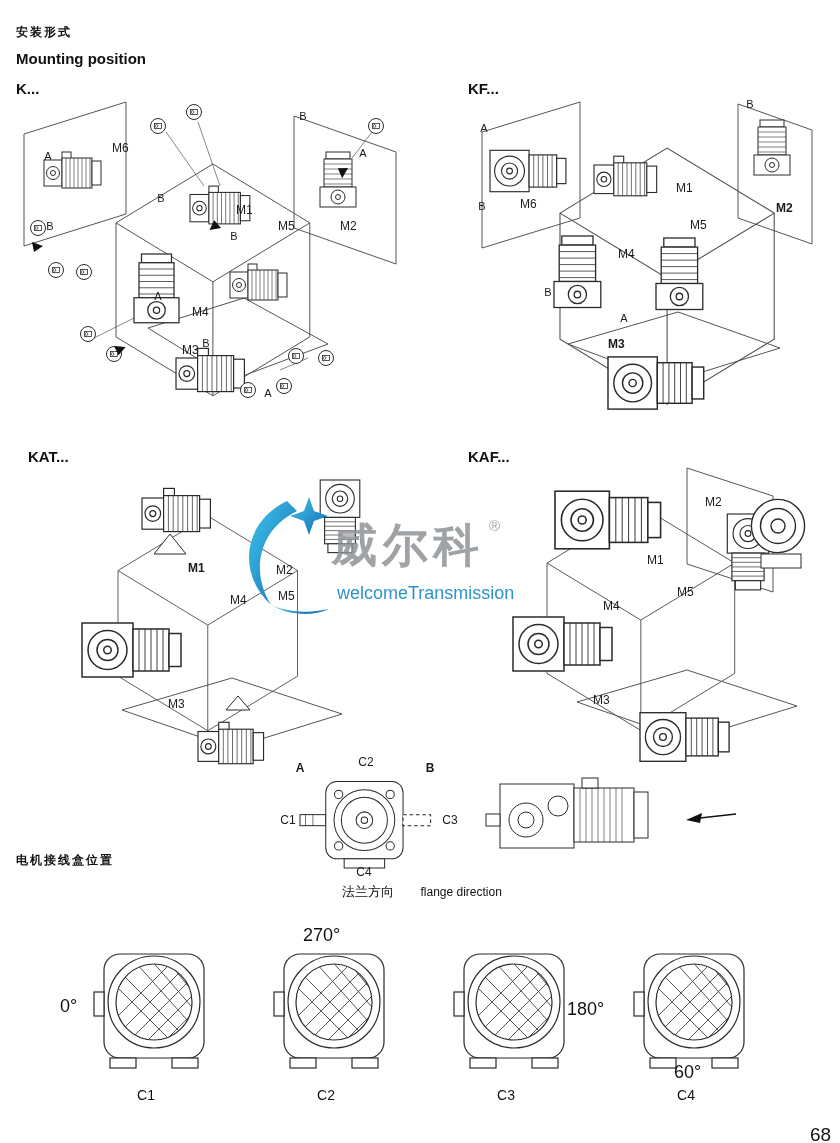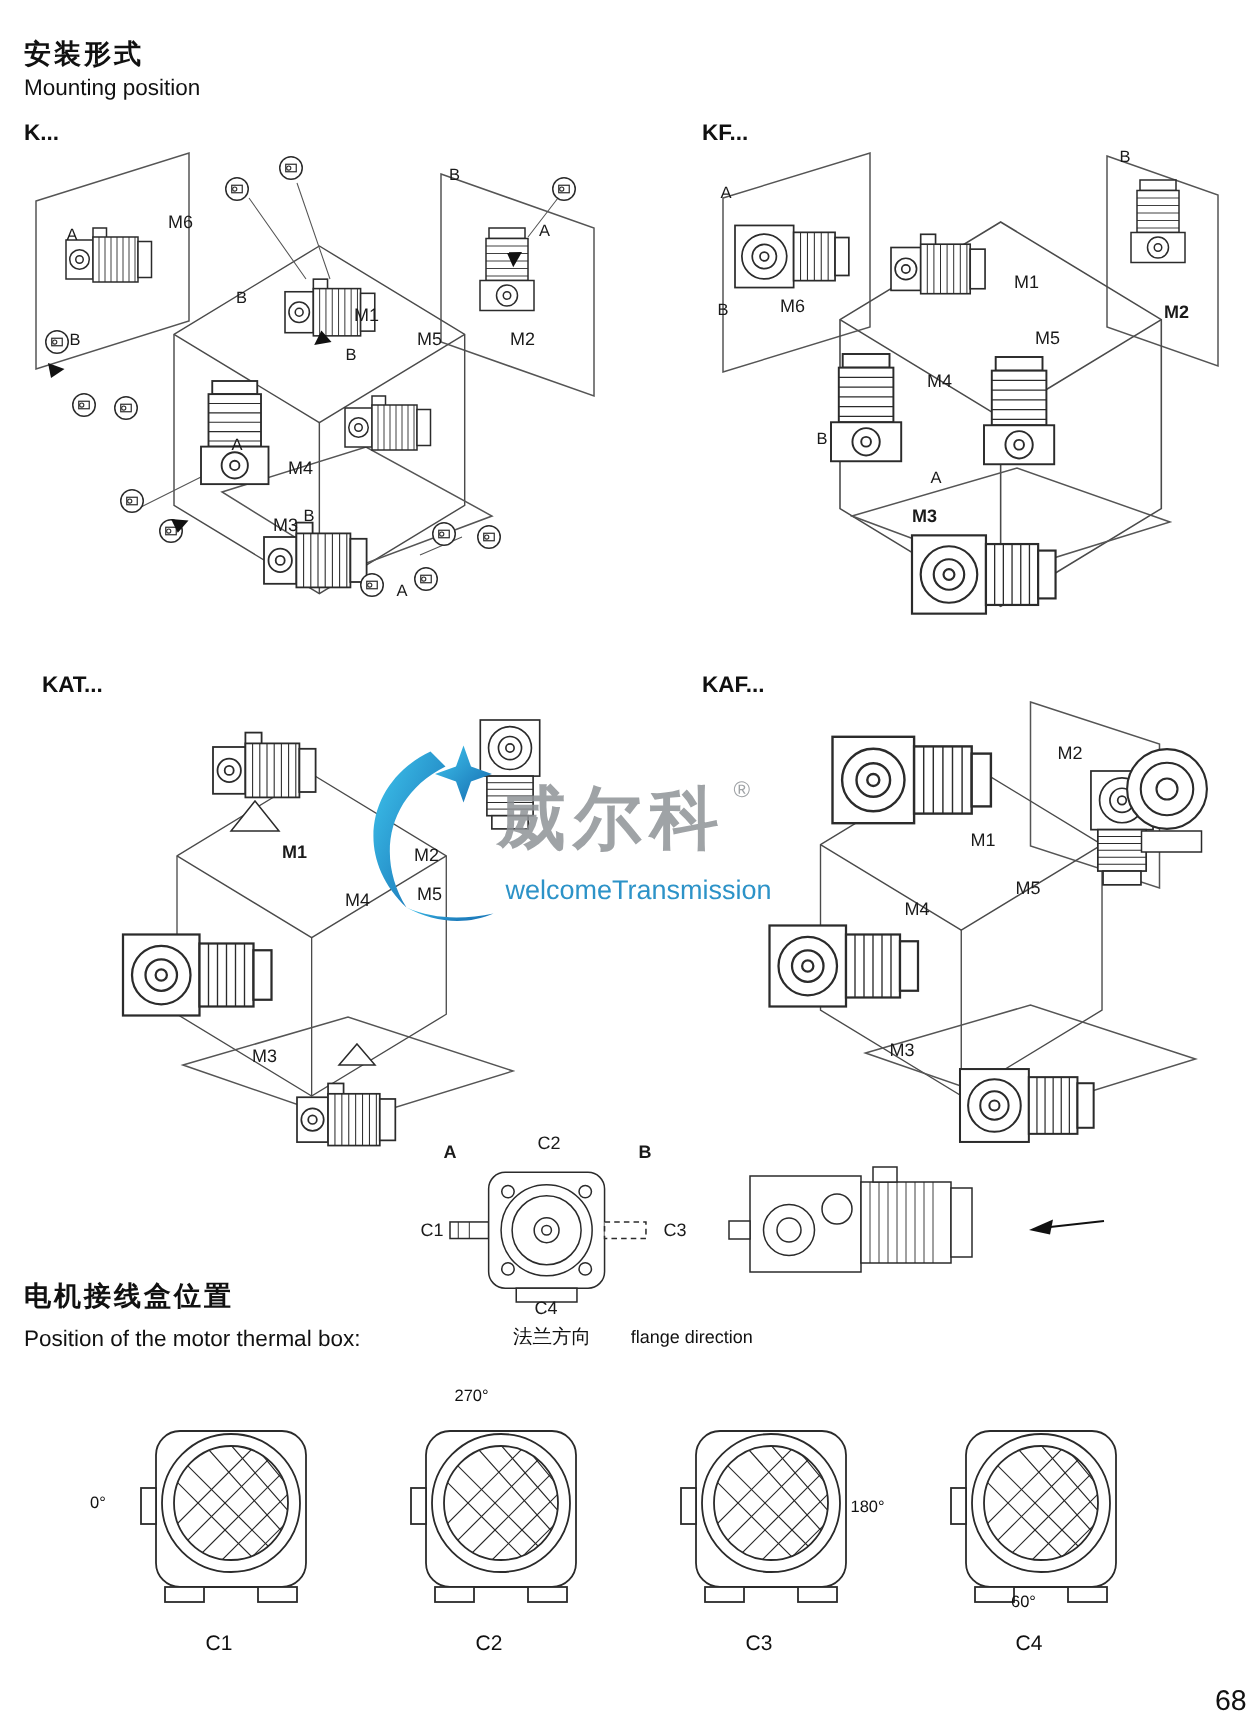--- a/index.html
+++ b/index.html
@@ -1,25 +1,25 @@
 <!DOCTYPE html>
 <html><head>
 <meta charset="utf-8">
 <style>
   * { margin:0; padding:0; box-sizing:border-box; }
   html,body { background:#ffffff; }
   body { font-family:"Liberation Sans","DejaVu Sans",sans-serif; }
   .page { position:relative; width:840px; height:1143px; background:#ffffff; color:#111; overflow:hidden; }
   .abs { position:absolute; }
-  .title-cn { font-size:18px; font-weight:bold; letter-spacing:2px; }
-  .title-en { font-size:15px; font-weight:normal; }
+  .title-cn { font-size:12px; font-weight:bold; letter-spacing:2px; }
+  .title-en { font-size:15px; font-weight:bold; }
   .sec-label { font-size:15px; font-weight:bold; }
   .caption-cn { font-size:13px; font-weight:normal; }
   .caption-en { font-size:12px; margin-left:22px; }
-  .angle { font-size:11px; }
+  .angle { font-size:18px; }
   .c-label { font-size:14px; width:56px; text-align:center; }
   .pagenum { font-size:19px; }
   svg { overflow:visible; display:block; }
   svg text { font-size:12px; fill:#1a1a1a; font-family:"Liberation Sans","DejaVu Sans",sans-serif; }
   svg text.sm { font-size:11px; }
   svg text.lb { font-weight:bold; }
   .wm-brand { font-size:46px; font-weight:bold; fill:#8f9397; opacity:0.85; letter-spacing:5px; }
   .wm-reg { font-size:15px; fill:#8f9397; opacity:0.85; }
   .wm-sub { font-size:18px; fill:#2d93c8; }
 </style>
@@ -260,21 +260,20 @@
       <polygon points="218,60 234,53 232,63" fill="#111"></polygon>
     </g>
   </svg>
 
   <div class="abs" style="left:342px;top:882px">
     <span class="caption-cn">法兰方向</span>
     <span class="caption-en">flange direction</span>
   </div>
 
   <div class="abs title-cn" style="left:16px;top:852px">电机接线盒位置</div>
-  <div class="abs title-en" style="left:16px;top:884px">Position of the motor thermal box:</div>
 
   <svg class="abs" style="left:80px;top:944px" width="150" height="138" viewBox="0 0 150 138">
     <use href="#motorFront" transform="translate(12,8)"></use>
   </svg>
   <svg class="abs" style="left:260px;top:944px" width="150" height="138" viewBox="0 0 150 138">
     <use href="#motorFront" transform="translate(12,8)"></use>
   </svg>
   <svg class="abs" style="left:440px;top:944px" width="150" height="138" viewBox="0 0 150 138">
     <use href="#motorFront" transform="translate(12,8)"></use>
   </svg>

